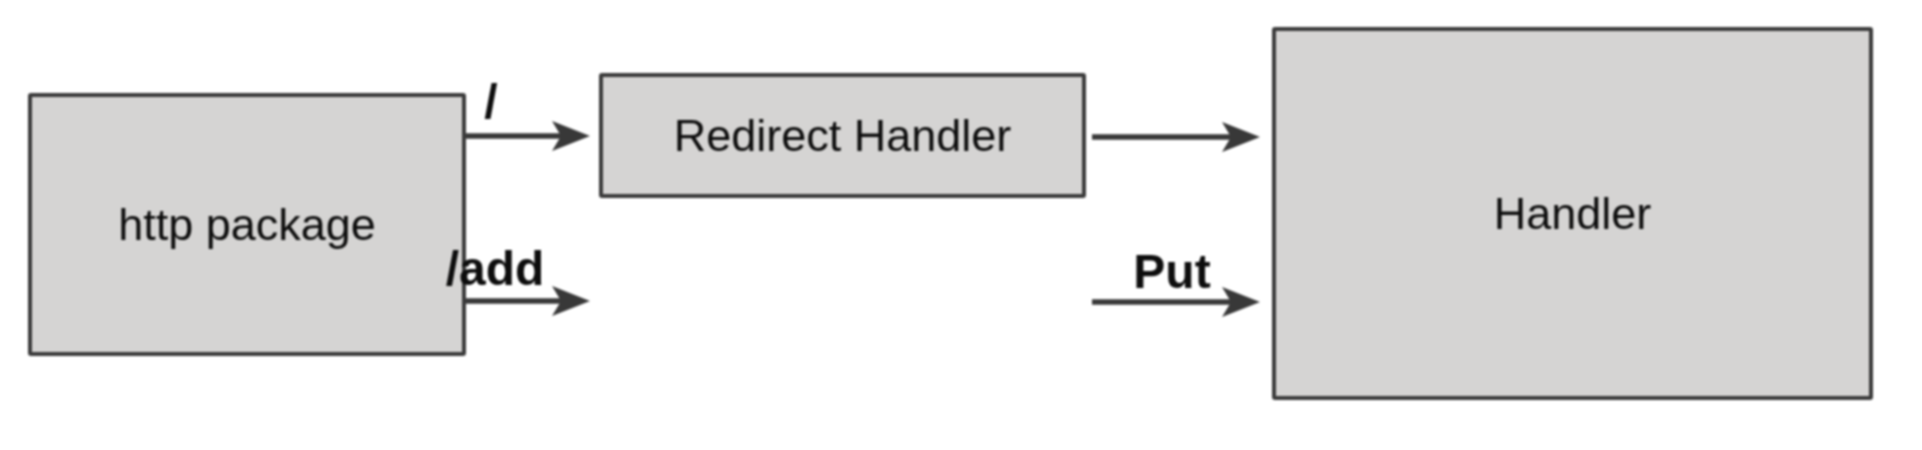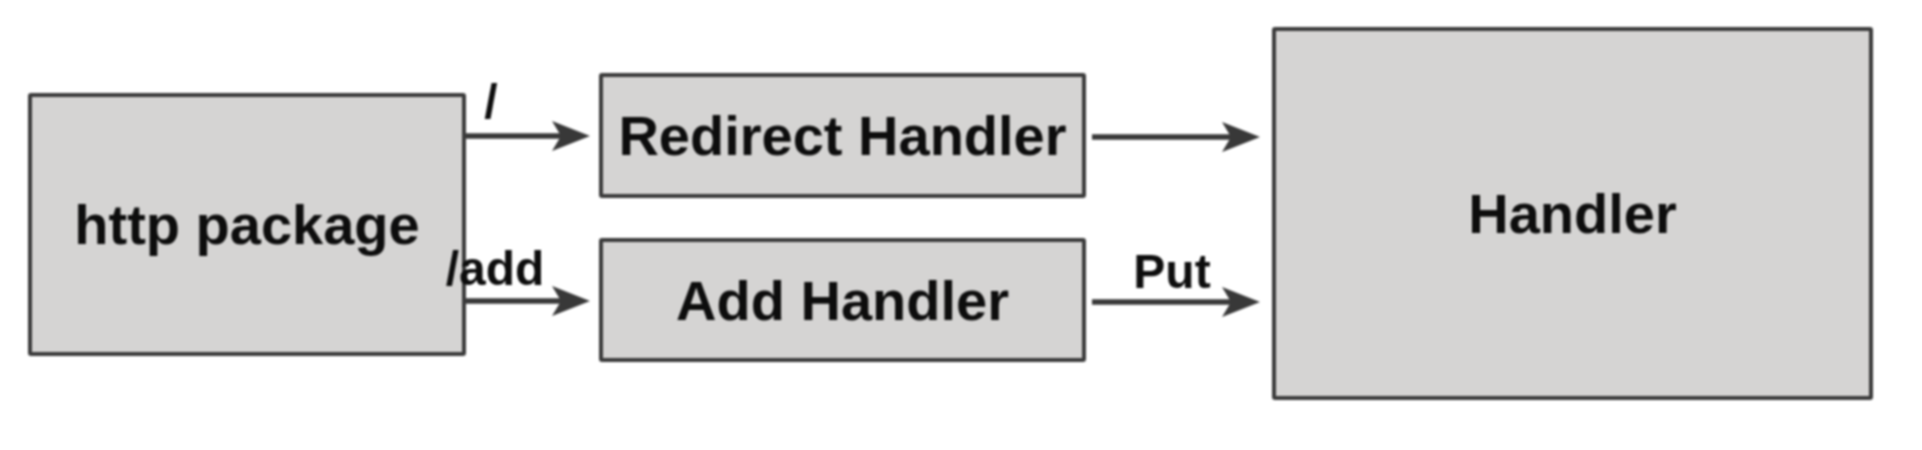--- a/index.html
+++ b/index.html
@@ -20,22 +20,22 @@
     position: absolute;
     box-sizing: border-box;
     background: var(--box-fill, #d5d4d3);
     border: 4px solid var(--box-border, #3b3b3b);
     border-radius: 3px;
     display: flex;
     align-items: center;
     justify-content: center;
   }
   .node-label {
-    font-size: 56px;
-    font-weight: bold;
+    font-size: 45px;
+    font-weight: normal;
     color: var(--text, #0d0d0d);
     letter-spacing: 0px;
     white-space: nowrap;
   }
   .edge-label {
     position: absolute;
     transform: translate(-50%, -50%);
     font-size: 48px;
     font-weight: bold;
     color: var(--text, #0d0d0d);
@@ -82,23 +82,20 @@
   </svg>
 
   <div class="node" style="left:28px; top:93px; width:438px; height:263px;">
     <span class="node-label">http package</span>
   </div>
 
   <div class="node" style="left:599px; top:73px; width:487px; height:125px;">
     <span class="node-label">Redirect Handler</span>
   </div>
 
-  <div class="node" style="left:599px; top:238px; width:487px; height:124px;">
-    <span class="node-label">Add Handler</span>
-  </div>
 
   <div class="node" style="left:1272px; top:27px; width:601px; height:373px;">
     <span class="node-label">Handler</span>
   </div>
 
   <div class="edge-label" style="left:491px; top:101px;">/</div>
 
   <div class="edge-label" style="left:495px; top:268px;">/add</div>
 
 

